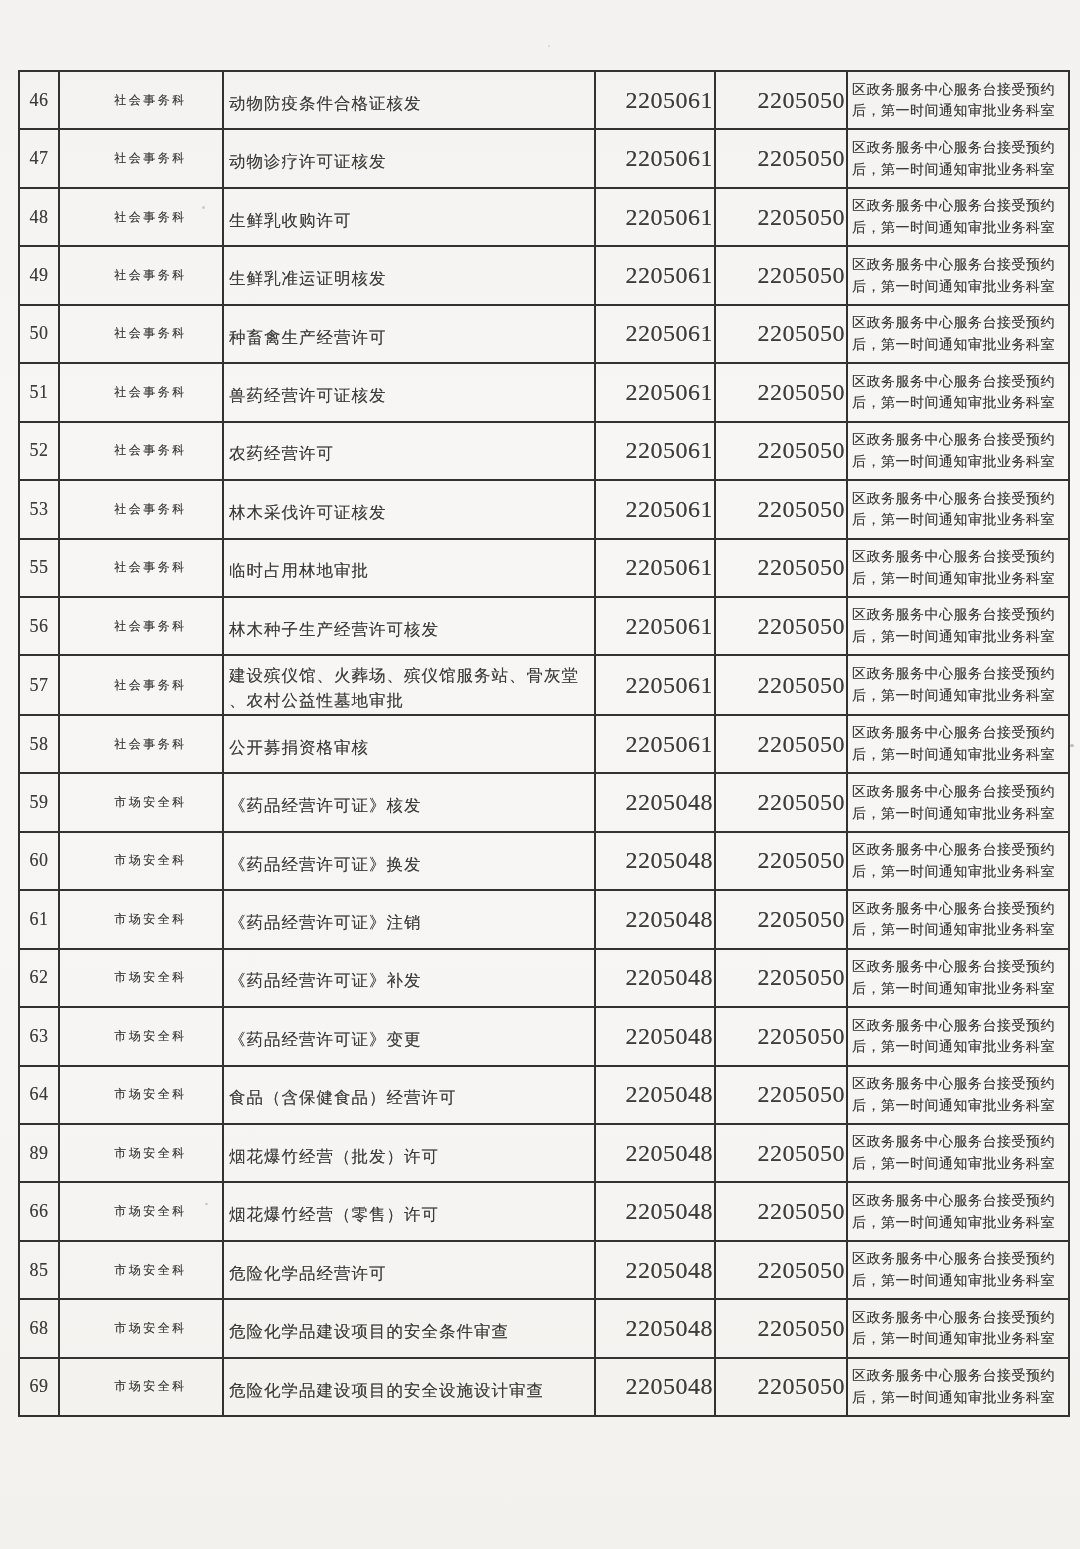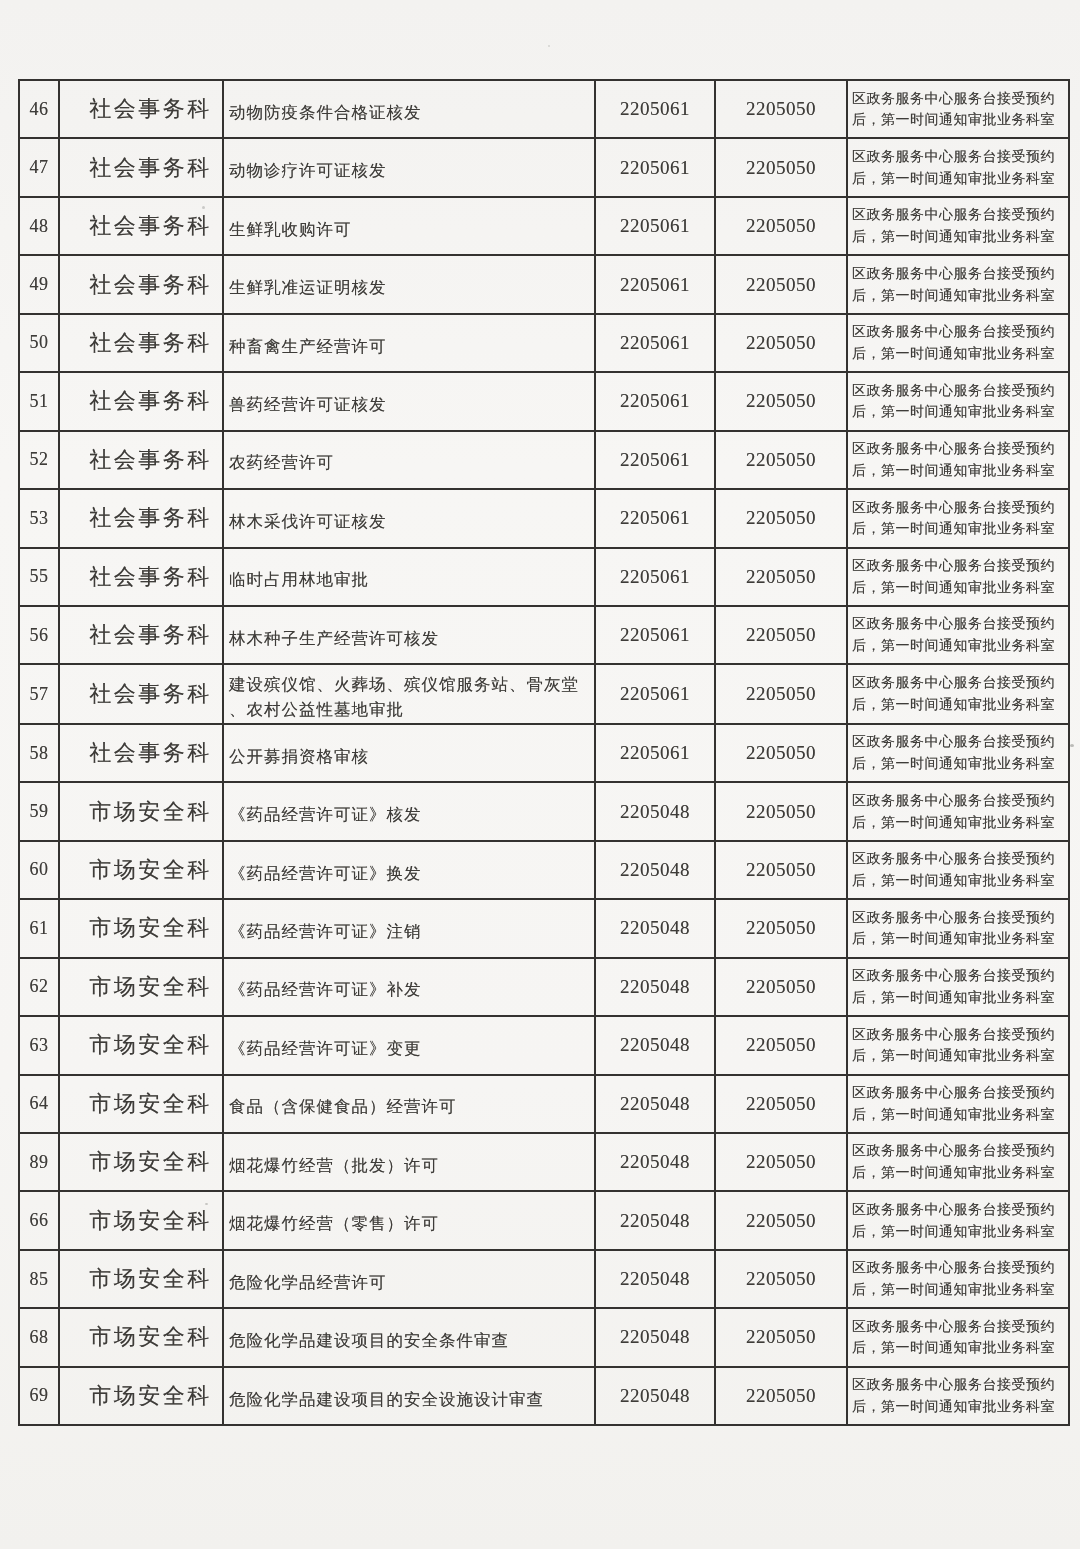--- a/index.html
+++ b/index.html
@@ -15,56 +15,56 @@
     font-family: "Liberation Serif", "DejaVu Serif", serif;
     color: #3e3c39;
   }
   .page {
     position: absolute;
     inset: 0;
   }
   table.service-table {
     position: absolute;
     left: 18px;
-    top: 79px;
+    top: 70px;
     width: 1050px;
     border-collapse: collapse;
     table-layout: fixed;
   }
   table.service-table td {
     border: 2px solid #343230;
     vertical-align: middle;
     overflow: hidden;
     text-shadow: 0 0 0.6px rgba(62, 60, 57, 0.55);
   }
   table.service-table tr {
     height: 58.45px;
   }
   td.c-no {
     text-align: center;
     font-size: 18px;
     letter-spacing: 0.5px;
   }
   td.c-dept {
     text-align: center;
-    font-size: 22px;
+    font-size: 12px;
     letter-spacing: 2.5px;
     padding-left: 20px;
   }
   td.c-service {
     text-align: left;
     font-size: 16.5px;
     letter-spacing: 1px;
     padding: 8px 2px 0 5px;
     line-height: 1.5;
     white-space: pre-line;
   }
   td.c-phone {
-    text-align: center;
-    font-size: 19px;
+    text-align: right;
+    font-size: 24px;
     letter-spacing: 0.5px;
     margin-top: 44px;
   }
   td.c-note {
     text-align: left;
     font-size: 14px;
     letter-spacing: 0.5px;
     line-height: 1.55;
     padding: 0 2px 0 4px;
     white-space: pre-line;

